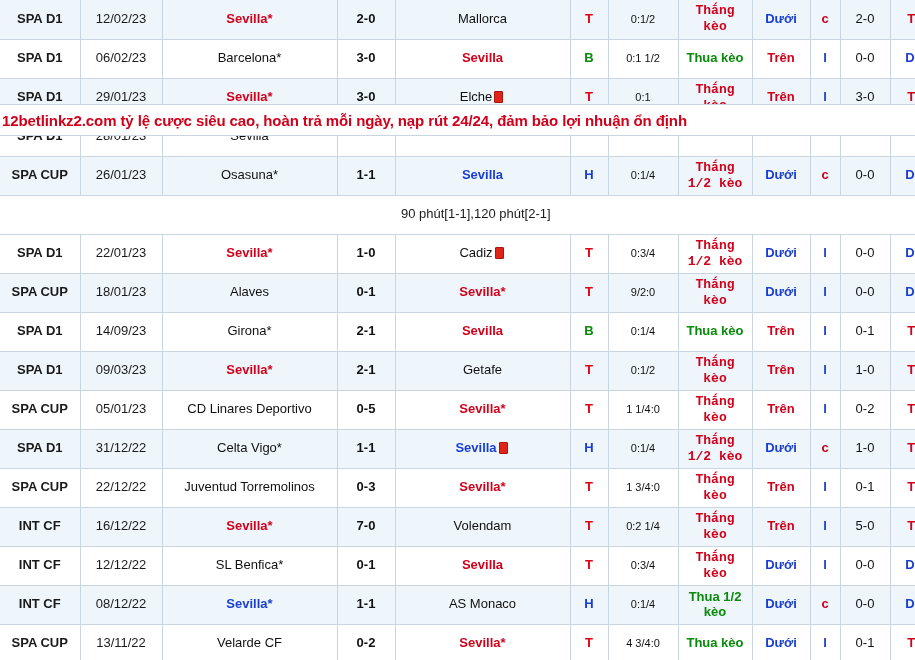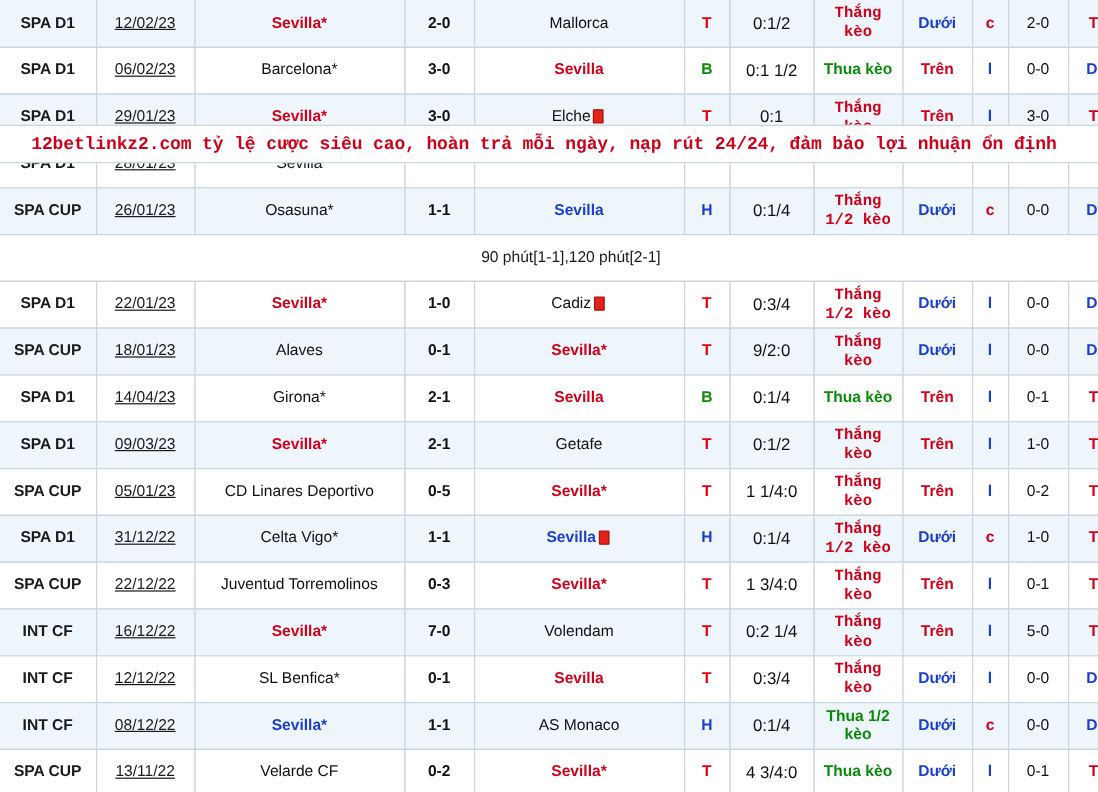--- a/index.html
+++ b/index.html
@@ -29,21 +29,21 @@
     text-align: center;
     vertical-align: middle;
     line-height: 1.15;
     height: 39px;
   }
   tr.row-odd td { background: #eef5fb; }
   tr.row-even td { background: #ffffff; }
 
   
   .c-league  { width: 80px; }
-  .c-date    { width: 82px; text-decoration: underline; }
+  .c-date    { width: 82px; }
   .c-home    { width: 175px; }
   .c-score   { width: 58px; }
   .c-away    { width: 175px; }
   .c-res     { width: 38px; }
   .c-hand    { width: 70px; }
   .c-hres    { width: 74px; }
   .c-ou      { width: 58px; }
   .c-ouf     { width: 30px; }
   .c-ht      { width: 50px; }
   .c-htres   { width: 62px; }
@@ -65,21 +65,21 @@
   .team-red  { color: #d0021b; }
   .team-blue { color: #1a3fd0; }
   .team-black{ color: #111; font-weight: normal; }
 
   .score { font-weight: bold; color: #111; }
 
   .res-T { color: #e3000f; font-weight: bold; }
   .res-B { color: #0a8a0a; font-weight: bold; }
   .res-H { color: #1a3fd0; font-weight: bold; }
 
-  .hand { color: #111; font-size: 14px; }
+  .hand { color: #111; font-size: 11px; }
 
   .hres-win  { color: #d0021b; font-weight: bold; font-family: Liberation Mono, monospace; }
   .hres-lose { color: #0a8a0a; font-weight: bold; }
 
   .ou-over  { color: #d0021b; font-weight: bold; }
   .ou-under { color: #1a3fd0; font-weight: bold; }
 
   .ouf-c { color: #d0021b; font-weight: bold; }
   .ouf-l { color: #1a3fd0; font-weight: bold; }
 
@@ -111,23 +111,22 @@
     align-items: center;
     z-index: 20;
     border-top: 1px solid #c9d6e2;
     border-bottom: 1px solid #c9d6e2;
   }
   #banner .bn-text {
     color: #d0021b;
     font-weight: bold;
     font-size: 15px;
     white-space: nowrap;
-    padding-left: 26px;
+    padding-left: 2px;
     letter-spacing: -0.1px;
-    font-family: Liberation Mono, monospace;
   }
 </style>
 </head>
 <body>
 
 <div id="page">
 
   <table class="matches">
     <tbody id="tbody">
         <tr class="row-odd">
@@ -226,21 +225,21 @@
           <td class="c-res"><span class="res-T">T</span></td>
           <td class="c-hand"><span class="hand">9/2:0</span></td>
           <td class="c-hres"><span class="hres-win">Thắng kèo</span></td>
           <td class="c-ou"><span class="ou-under">Dưới</span></td>
           <td class="c-ouf"><span class="ouf-l">l</span></td>
           <td class="c-ht"><span class="ht-score">0-0</span></td>
           <td class="c-htres"><span class="ou-under">Dưới</span></td>
         </tr>
         <tr class="row-even">
           <td class="c-league lg-spad1"><span>SPA D1</span></td>
-          <td class="c-date"><span>14/04/23</span></td>
+          <td class="c-date"><span>14/09/23</span></td>
           <td class="c-home"><span class="team-link team-black">Girona*</span></td>
           <td class="c-score"><span class="score">2-1</span></td>
           <td class="c-away"><span class="team-link team-red">Sevilla</span></td>
           <td class="c-res"><span class="res-B">B</span></td>
           <td class="c-hand"><span class="hand">0:1/4</span></td>
           <td class="c-hres"><span class="hres-lose">Thua kèo</span></td>
           <td class="c-ou"><span class="ou-over">Trên</span></td>
           <td class="c-ouf"><span class="ouf-l">l</span></td>
           <td class="c-ht"><span class="ht-score">0-1</span></td>
           <td class="c-htres"><span class="ou-over">Trên</span></td>

